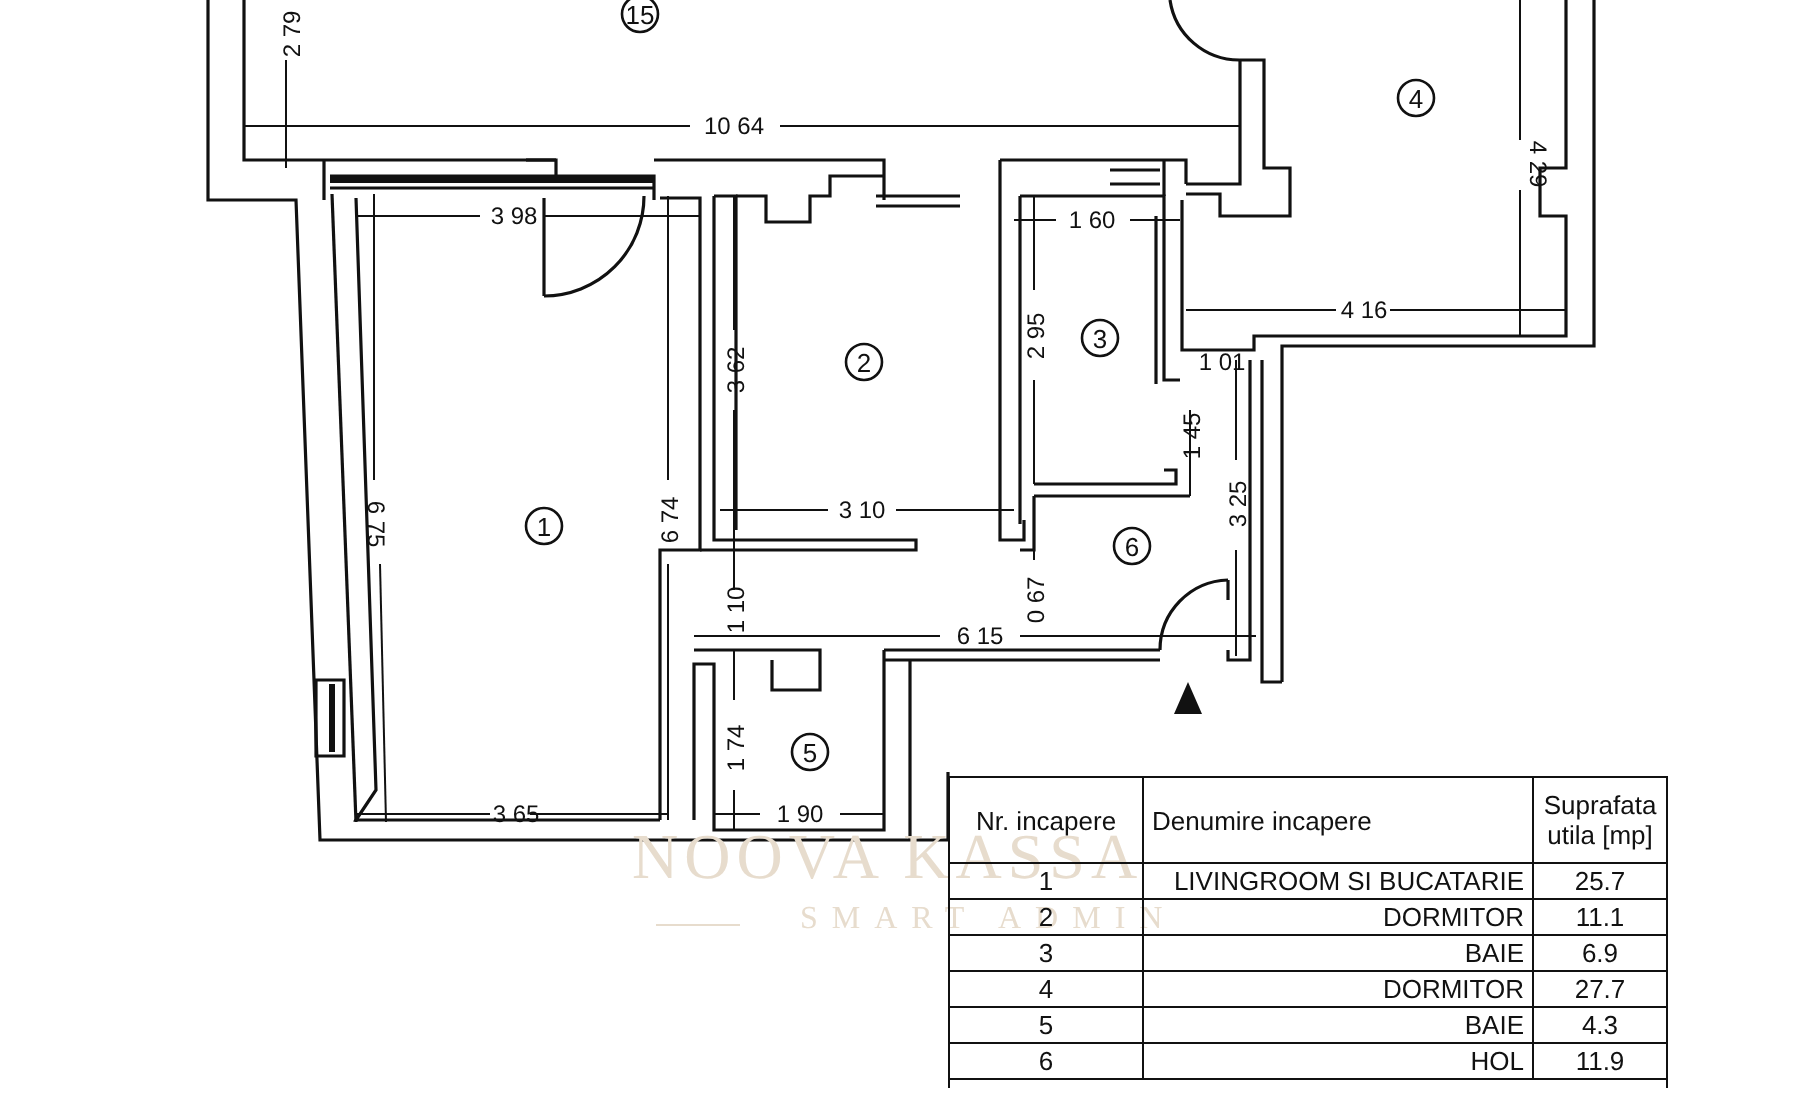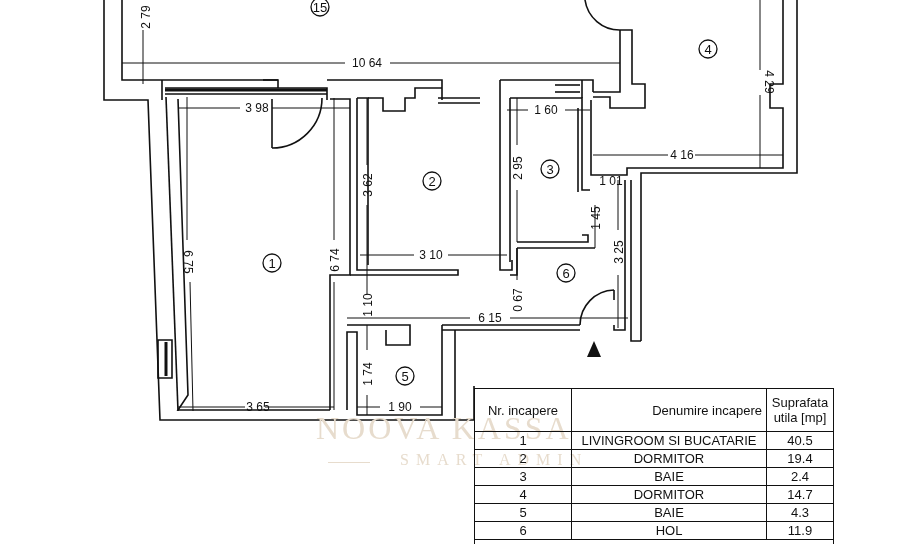--- a/index.html
+++ b/index.html
@@ -9,21 +9,21 @@
   .dim { font-family:"Liberation Sans", sans-serif; font-size:12px; fill:#111; }
   .room-no { font-family:"Liberation Sans", sans-serif; font-size:13px; fill:#111; }
   .wm { position:absolute; color:#e7dccd; font-family:"Liberation Serif", serif; pointer-events:none; }
   #wm-main { left:316px; top:410px; font-size:32px; letter-spacing:3px; }
   #wm-sub { left:400px; top:451px; font-size:16px; letter-spacing:7px; font-family:"Liberation Serif", serif; }
   #wm-line { position:absolute; left:328px; top:462px; width:42px; height:1px; background:#e7dccd; }
   #legend { position:absolute; left:474px; top:388px; width:360px; border-collapse:collapse; font-size:13px; color:#111; background:transparent; }
   #legend th, #legend td { border:1.5px solid #111; padding:0 4px; line-height:17px; }
   #legend th { font-weight:normal; line-height:15px; padding:6px 4px; }
   #legend .c-nr { width:88px; text-align:center; }
-  #legend .c-name { width:186px; text-align:center; }
+  #legend .c-name { width:186px; text-align:right; }
   #legend .c-area { text-align:center; }
   #legend tr.empty td { height:4px; border-bottom:none; }
 </style>
 </head>
 <body>
 
 <svg id="plan" viewBox="0 0 900 552" xmlns="http://www.w3.org/2000/svg">
   <g stroke="#111" stroke-width="1.6" fill="none">
 
     <polyline points="104,0 104,100 148,100 160,420 474,420 474,386"></polyline>
@@ -176,44 +176,44 @@
 </svg>
 
 <div id="wm-main" class="wm">NOOVA KASSA</div>
 <div id="wm-line"></div>
 <div id="wm-sub" class="wm">SMART ADMIN</div>
 
 <table id="legend">
   <thead>
     <tr>
       <th class="c-nr">Nr. incapere</th>
-      <th class="c-name" style="text-align:right">Denumire incapere</th>
+      <th class="c-name" style="text-align:left">Denumire incapere</th>
       <th class="c-area">Suprafata utila [mp]</th>
     </tr>
   </thead>
   <tbody>
     <tr>
         <td class="c-nr">1</td>
         <td class="c-name">LIVINGROOM SI BUCATARIE</td>
-        <td class="c-area">40.5</td>
+        <td class="c-area">25.7</td>
       </tr>
     <tr>
         <td class="c-nr">2</td>
         <td class="c-name">DORMITOR</td>
-        <td class="c-area">19.4</td>
+        <td class="c-area">11.1</td>
       </tr>
     <tr>
         <td class="c-nr">3</td>
         <td class="c-name">BAIE</td>
-        <td class="c-area">2.4</td>
+        <td class="c-area">6.9</td>
       </tr>
     <tr>
         <td class="c-nr">4</td>
         <td class="c-name">DORMITOR</td>
-        <td class="c-area">14.7</td>
+        <td class="c-area">27.7</td>
       </tr>
     <tr>
         <td class="c-nr">5</td>
         <td class="c-name">BAIE</td>
         <td class="c-area">4.3</td>
       </tr>
     <tr>
         <td class="c-nr">6</td>
         <td class="c-name">HOL</td>
         <td class="c-area">11.9</td>

